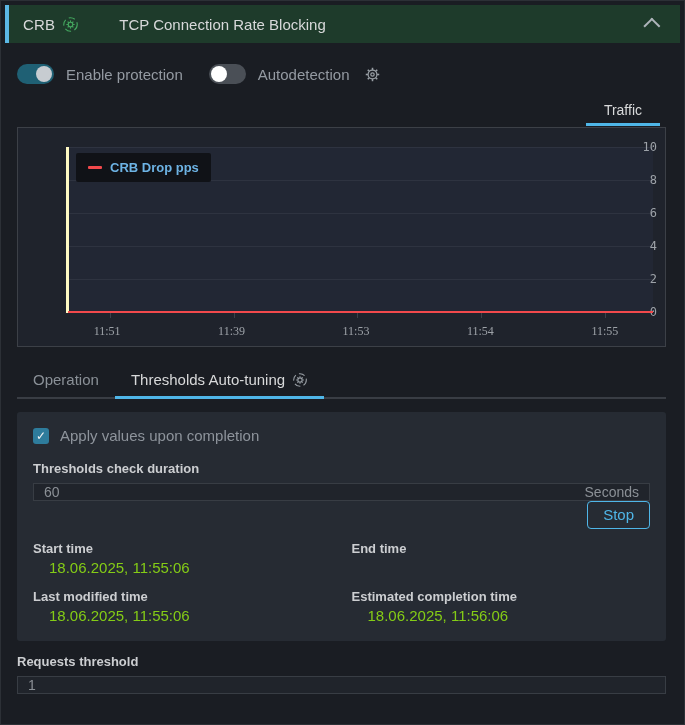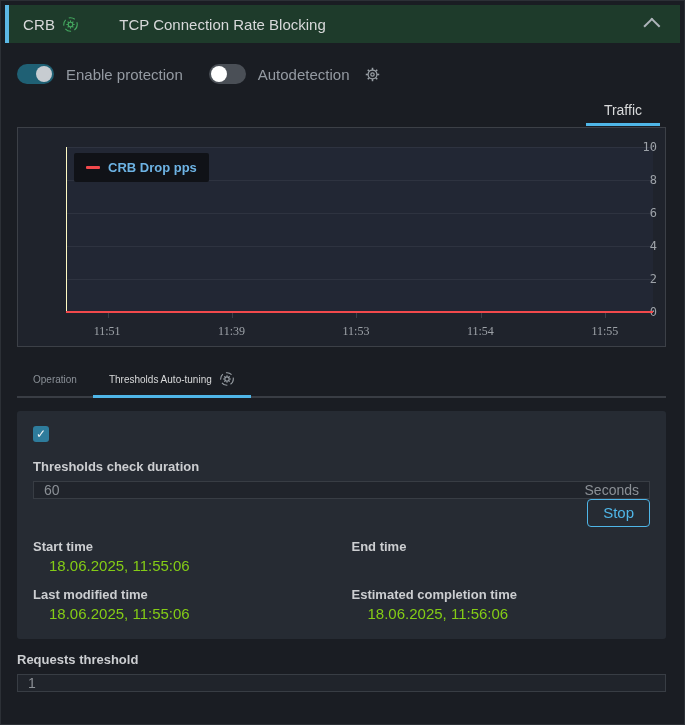--- a/index.html
+++ b/index.html
@@ -43,21 +43,21 @@
   .traffic-row { display:flex; justify-content:flex-end; margin-top:8px; }
   .traffic-tab { padding:6px 24px 8px 24px; position:relative; font-size:14px; color:#d8d9da; cursor:pointer; }
   .traffic-tab .indicator { position:absolute; left:6px; right:6px; bottom:0; height:3px; background:#4fb6e8; }
 
   
   .chart-box {
     height:220px; background:#1f232c; border:1px solid #3c4047; position:relative; margin-top:1px;
   }
   .plot-area {
     position:absolute; left:48px; right:12px; top:19px; height:166px;
-    background:#222734; border-left:1px solid #fef9c3;
+    background:#222734; border-left:3px solid #fef9c3;
   }
   .gridline { position:absolute; left:0; right:0; height:1px; background:#2e3340; }
   .y-label {
     position:absolute; right:8px; transform:translateY(-50%); width:36px; text-align:right;
     font-family:"DejaVu Sans Mono", monospace; font-size:12px; color:#9da2a8;
   }
   .x-label {
     position:absolute; top:196px; transform:translateX(-50%);
     font-family:Liberation Serif, serif; font-size:12px; color:#9da2a8;
   }
@@ -65,21 +65,21 @@
   .series-line { position:absolute; left:-1px; right:0; bottom:0; height:2px; background:#f2494c; z-index:2; }
   .legend {
     position:absolute; left:7px; top:6px; background:#101217; border-radius:2px;
     display:flex; align-items:center; padding:7px 12px; z-index:3;
   }
   .legend .swatch { width:14px; height:3px; background:#f2494c; border-radius:1px; margin-right:8px; }
   .legend .legend-text { font-size:13px; color:#6db3e4; font-weight:bold; }
 
   
   .tabs-row { display:flex; margin-top:17px; border-bottom:2px solid #393d44; }
-  .tab { padding:7px 16px 9px 16px; font-size:10px; color:#8a9097; position:relative; cursor:pointer; display:flex; align-items:center; gap:7px; }
+  .tab { padding:7px 16px 9px 16px; font-size:15px; color:#8a9097; position:relative; cursor:pointer; display:flex; align-items:center; gap:7px; }
   .tab.active { color:#d8d9da; }
   .tab.active .indicator { position:absolute; left:0; right:0; bottom:-2px; height:3px; background:#4fb6e8; }
 
   
   .panel { background:#262b33; border-radius:3px; margin-top:13px; padding:15px 16px 16px 16px; }
   .check-row { display:flex; align-items:center; }
   .checkbox {
     width:16px; height:16px; background:#2e7c9c; border-radius:3px; color:#eef2f4;
     font-size:12px; line-height:16px; text-align:center; flex:none;
   }
@@ -225,20 +225,21 @@
             </g>
           </svg>
         </span>
         <div class="indicator"></div>
       </div>
     </div>
 
     <div class="panel">
       <div class="check-row">
         <div class="checkbox">✓</div>
+        <span class="check-label">Apply values upon completion</span>
       </div>
 
       <div class="field-label">Thresholds check duration</div>
       <div class="input">
         <span>60</span>
         <span class="suffix">Seconds</span>
       </div>
 
       <div class="btn-row">
         <button class="stop-btn">Stop</button>

